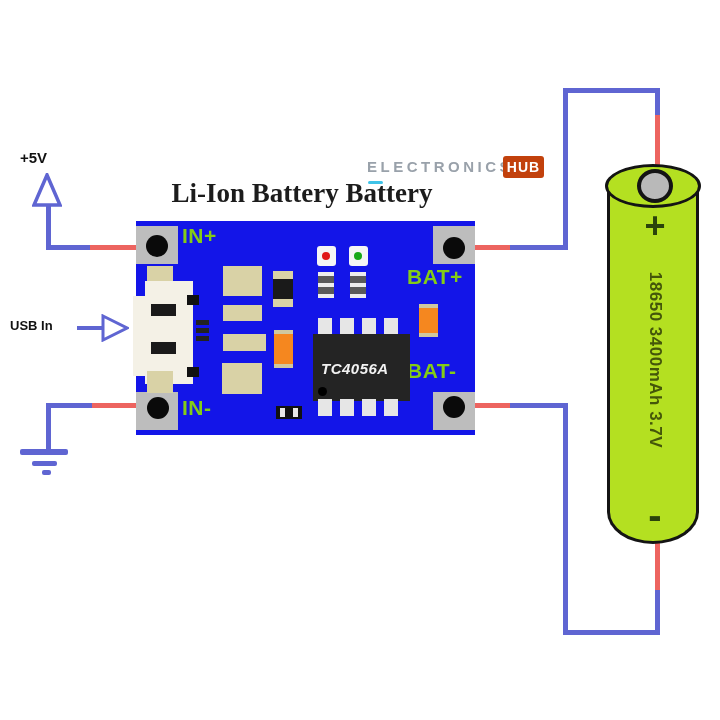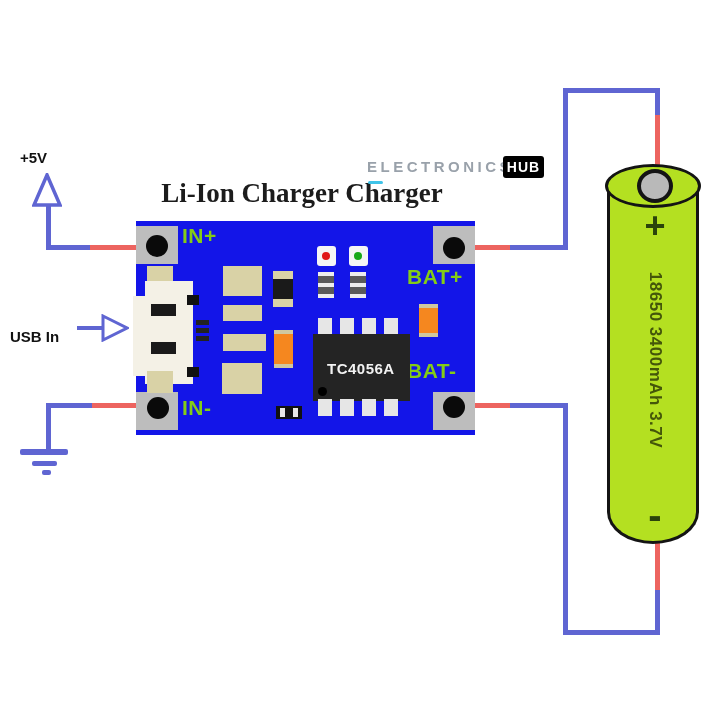--- a/index.html
+++ b/index.html
@@ -8,31 +8,31 @@
     font-family:"Liberation Sans",sans-serif;overflow:hidden;
   }
   .abs{position:absolute;}
   
   .title1{left:210px;top:142px;width:180px;text-align:center;
     font-family:"Liberation Serif",serif;font-weight:bold;font-size:29px;color:#1c1c1c;}
   .title2{left:152px;top:178px;width:300px;text-align:center;
     font-family:"Liberation Serif",serif;font-weight:bold;font-size:27px;color:#1c1c1c;}
   .brand-name{left:367px;top:158px;font-size:15px;font-weight:600;
     letter-spacing:3.5px;color:#99a1aa;}
-  .brand-badge{left:503px;top:156px;width:41px;height:22px;background:#000000;
+  .brand-badge{left:503px;top:156px;width:41px;height:22px;background:#c2410c;
     border-radius:3px;color:#fff;font-weight:bold;font-size:14px;text-align:center;
     line-height:22px;letter-spacing:1px;}
   .brand-underline{left:368px;top:181px;width:15px;height:3px;background:#3fc3e8;border-radius:2px;}
   
   .wire{position:absolute;}
   .wred{background:#ed6460;}
   .wblue{background:#5f65d2;}
   
   .supply-label{left:20px;top:149px;font-size:15px;font-weight:bold;color:#111;}
-  .usb-label{left:10px;top:328px;font-size:15px;font-weight:600;color:#111;}
+  .usb-label{left:10px;top:318px;font-size:13px;font-weight:600;color:#111;}
   
   .gnd{background:#5f65d2;border-radius:2px;}
   
   #module{left:136px;top:221px;width:339px;height:214px;background:#1315e8;}
   #module .abs{position:absolute;}
   .pad{background:#bdbdbd;}
   .hole{width:22px;height:22px;border-radius:50%;background:#0a0a0a;}
   .padlabel{color:#84cc16;font-weight:bold;font-size:21px;letter-spacing:0.5px;}
   .beige{background:#d9d2a6;}
   .orange{background:#f5871f;border-top:4px solid #cfc8a0;border-bottom:4px solid #cfc8a0;box-sizing:border-box;}
@@ -56,21 +56,21 @@
   .bat-minus{left:635px;top:500px;width:40px;height:30px;text-align:center;line-height:30px;
     font-size:40px;font-weight:bold;color:#2a430b;}
   .bat-spec{left:550px;top:350px;width:210px;height:20px;text-align:center;
     transform:rotate(90deg);font-size:17px;font-weight:bold;color:#44560a;letter-spacing:0.5px;}
 </style>
 </head>
 <body>
 
 <div id="canvas">
 
-  <div class="abs title2">Li-Ion Charger Charger</div>
+  <div class="abs title2">Li-Ion Battery Battery</div>
   <div class="abs brand-name">ELECTRONICS</div>
   <div class="abs brand-badge">HUB</div>
   <div class="abs brand-underline"></div>
 
   <div class="abs supply-label">+5V</div>
   <svg class="abs" style="left:32px;top:173px;" width="30" height="34">
     <polygon points="15,2 28,32 2,32" fill="#ffffff" stroke="#5f65d2" stroke-width="3.5"></polygon>
   </svg>
   <div class="wire wblue" style="left:46px;top:204px;width:5px;height:45px;"></div>
   <div class="wire wblue" style="left:46px;top:245px;width:46px;height:5px;"></div>
@@ -162,21 +162,21 @@
       <div class="band" style="top:4px;"></div>
       <div class="band" style="top:15px;"></div>
     </div>
 
     <div class="abs icpin" style="left:182px;top:97px;width:14px;height:17px;"></div>
     <div class="abs icpin" style="left:204px;top:97px;width:14px;height:17px;"></div>
     <div class="abs icpin" style="left:226px;top:97px;width:14px;height:17px;"></div>
     <div class="abs icpin" style="left:248px;top:97px;width:14px;height:17px;"></div>
 
     <div class="abs icbody" style="left:177px;top:113px;width:97px;height:67px;">
-      <div class="abs ictext" style="left:14px;top:26px;width:92px;">TC4056A</div>
+      <div class="abs ictext" style="left:8px;top:26px;width:92px;font-style:italic;">TC4056A</div>
       <div class="abs" style="left:5px;top:53px;width:9px;height:9px;border-radius:50%;background:#000;"></div>
     </div>
 
     <div class="abs icpin" style="left:182px;top:178px;width:14px;height:17px;"></div>
     <div class="abs icpin" style="left:204px;top:178px;width:14px;height:17px;"></div>
     <div class="abs icpin" style="left:226px;top:178px;width:14px;height:17px;"></div>
     <div class="abs icpin" style="left:248px;top:178px;width:14px;height:17px;"></div>
 
     <div class="abs" style="left:140px;top:185px;width:26px;height:13px;background:#111;">
       <div class="abs" style="left:4px;top:2px;width:5px;height:9px;background:#e8e8e8;"></div>

